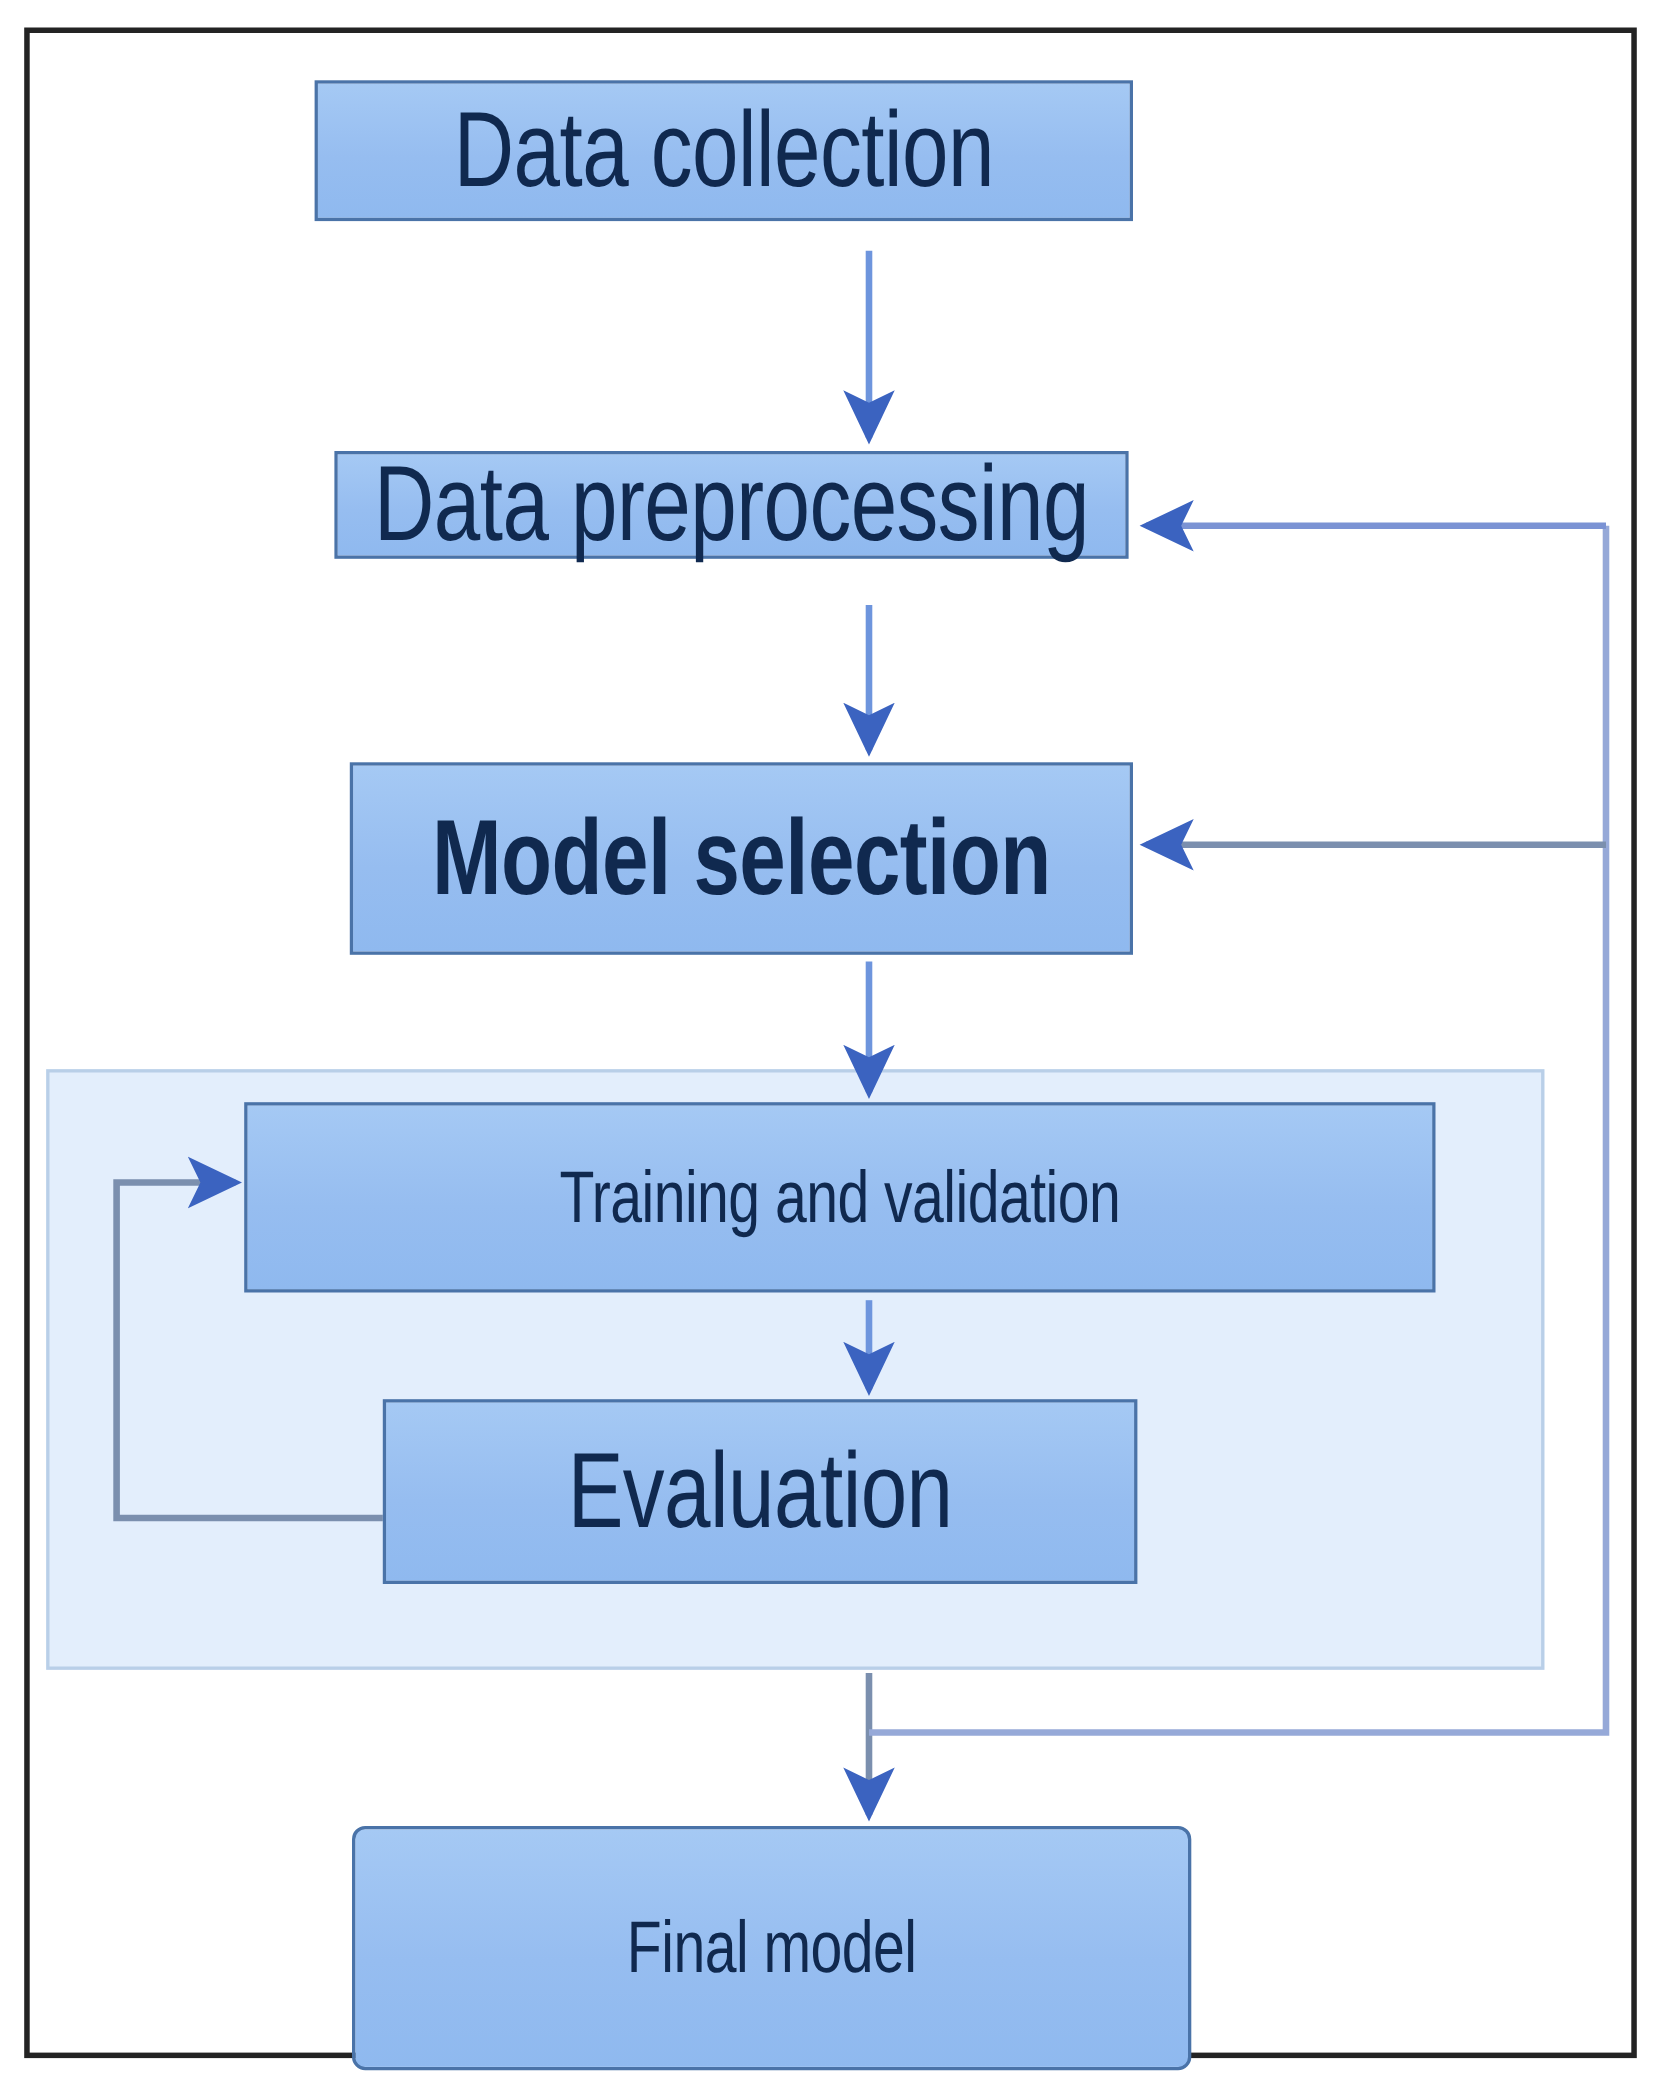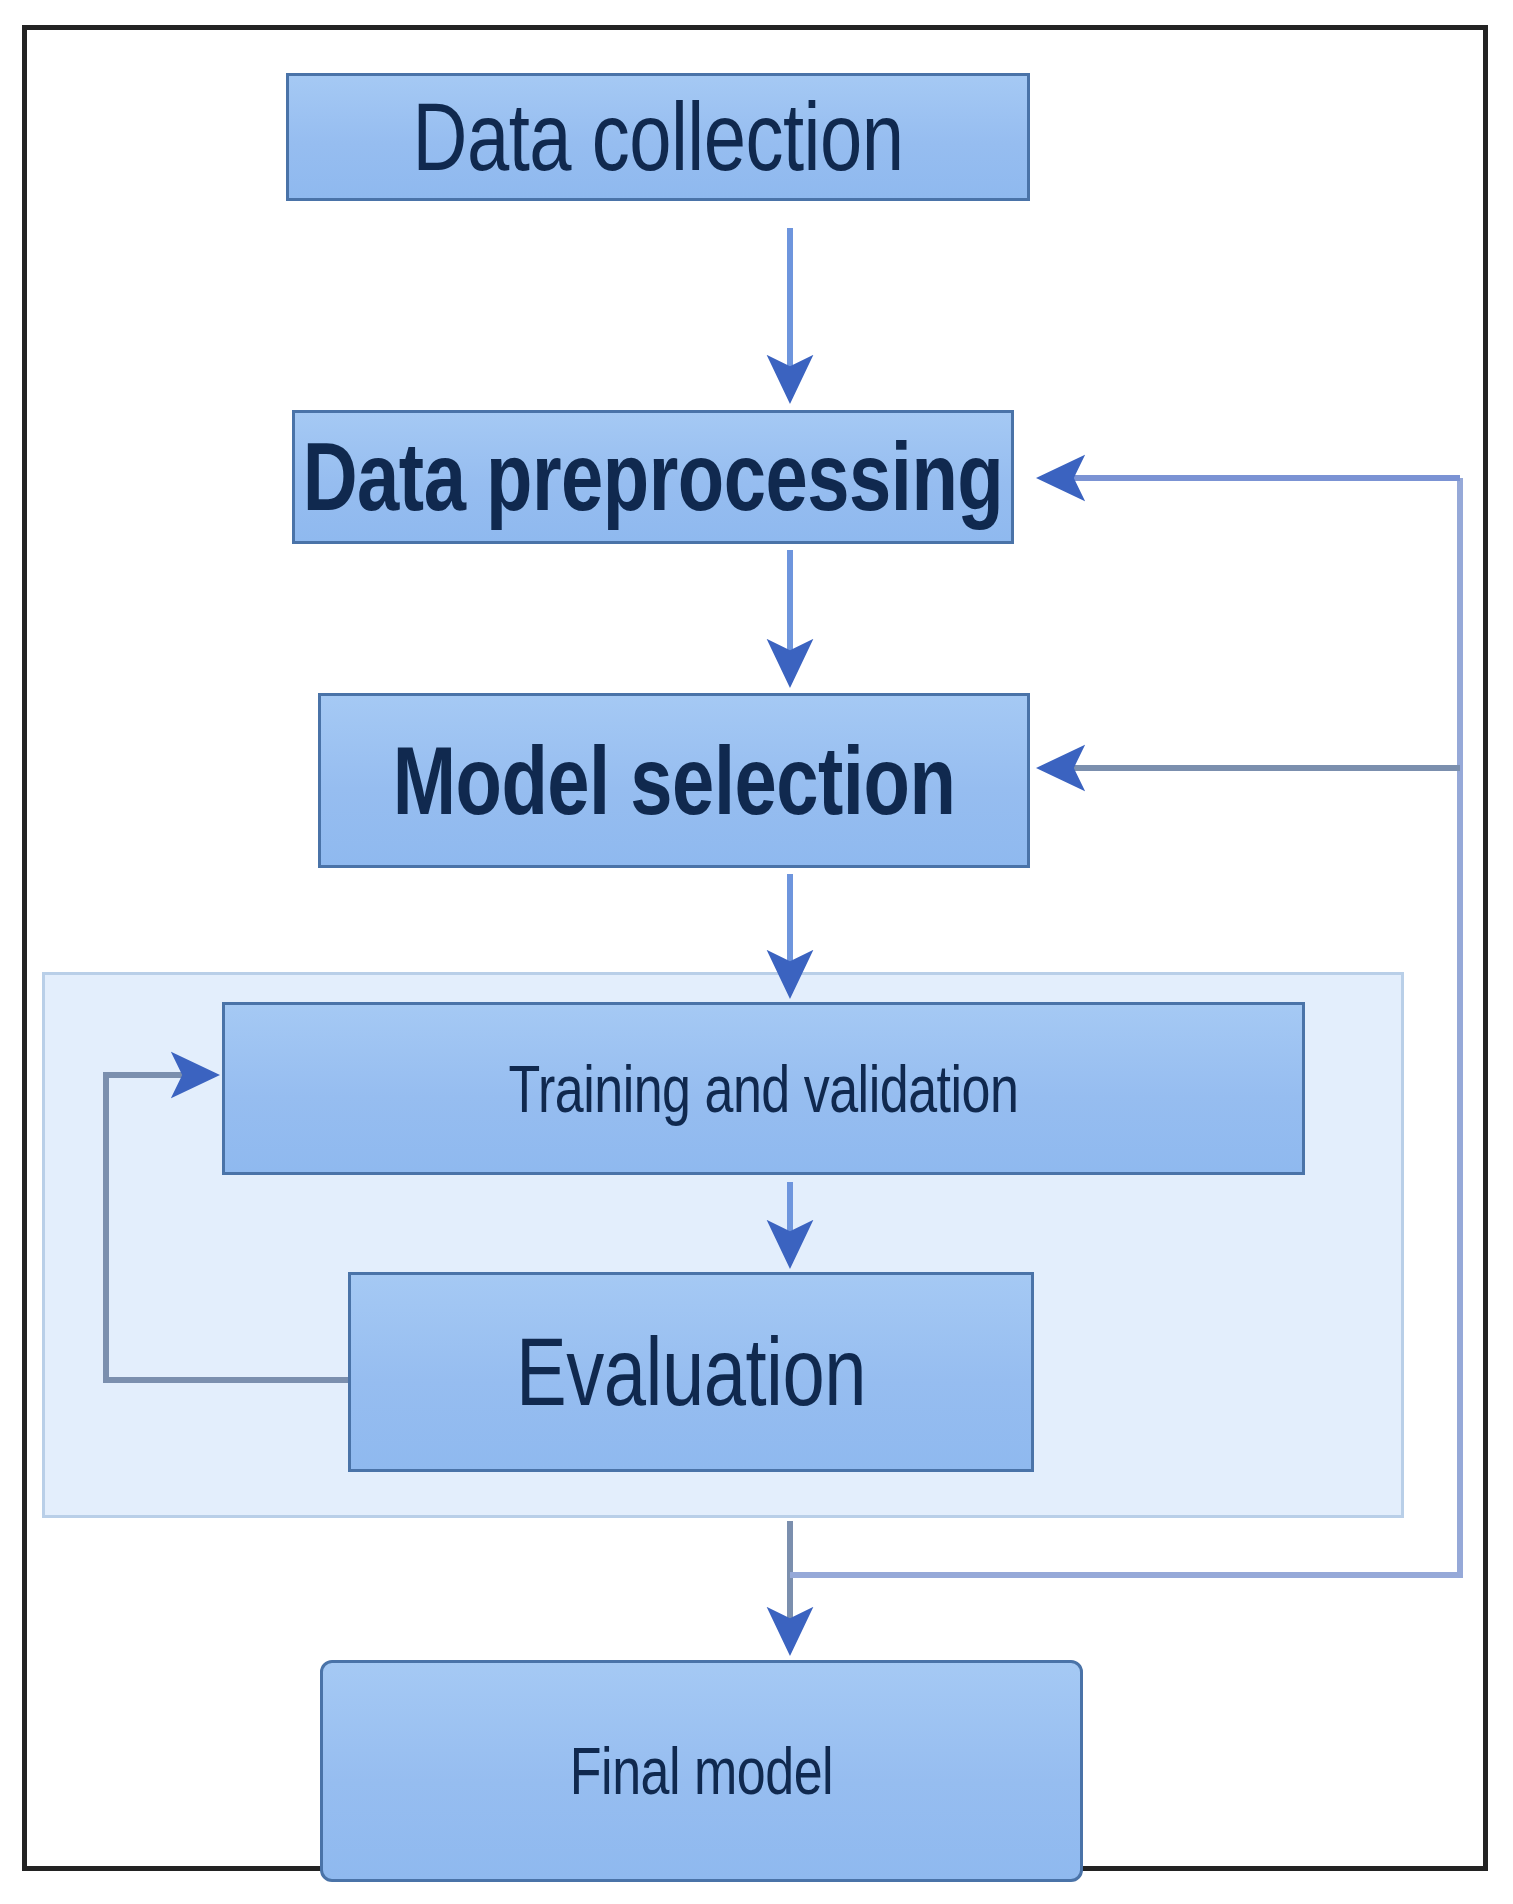--- a/index.html
+++ b/index.html
@@ -75,35 +75,34 @@
     display: block;
     transform: scaleY(1.28);
     white-space: nowrap;
   }
 
   #node-data-collection {
     left: 286px;  top: 73px;  width: 744px;  height: 128px;
     font-size: 76px;
   }
   #node-data-preprocessing {
-    left: 292px; top: 410px; width: 722px; height: 134px;
+    left: 304px; top: 410px; width: 722px; height: 98px;
     font-size: 76px;
-    font-weight: bold;
   }
   #node-model-selection {
     left: 318px; top: 693px; width: 712px; height: 175px;
     font-size: 76px;
     font-weight: bold;
   }
   #node-training-validation {
     left: 222px; top: 1002px; width: 1083px; height: 173px;
     font-size: 52px;
   }
   #node-evaluation {
-    left: 348px; top: 1272px; width: 686px; height: 200px;
+    left: 348px; top: 1272px; width: 686px; height: 168px;
     font-size: 76px;
   }
   #node-final-model {
     left: 320px; top: 1660px; width: 763px; height: 222px;
     font-size: 52px;
     border-radius: 12px;
   }
 </style>
 </head>
 <body>

